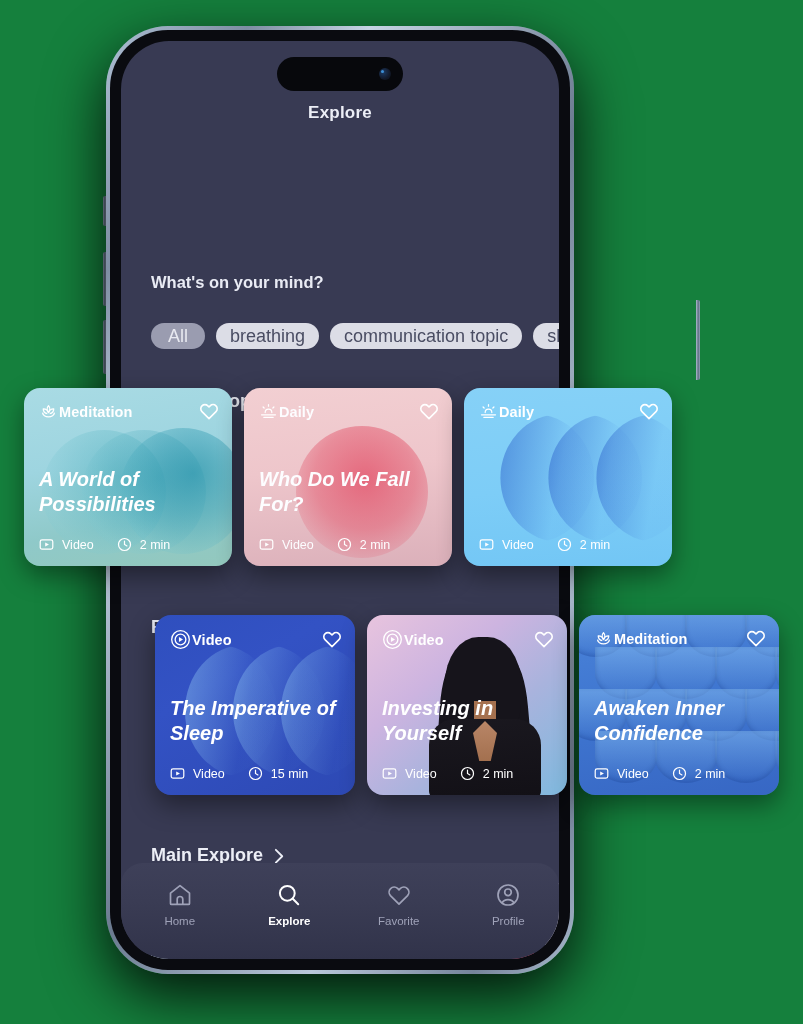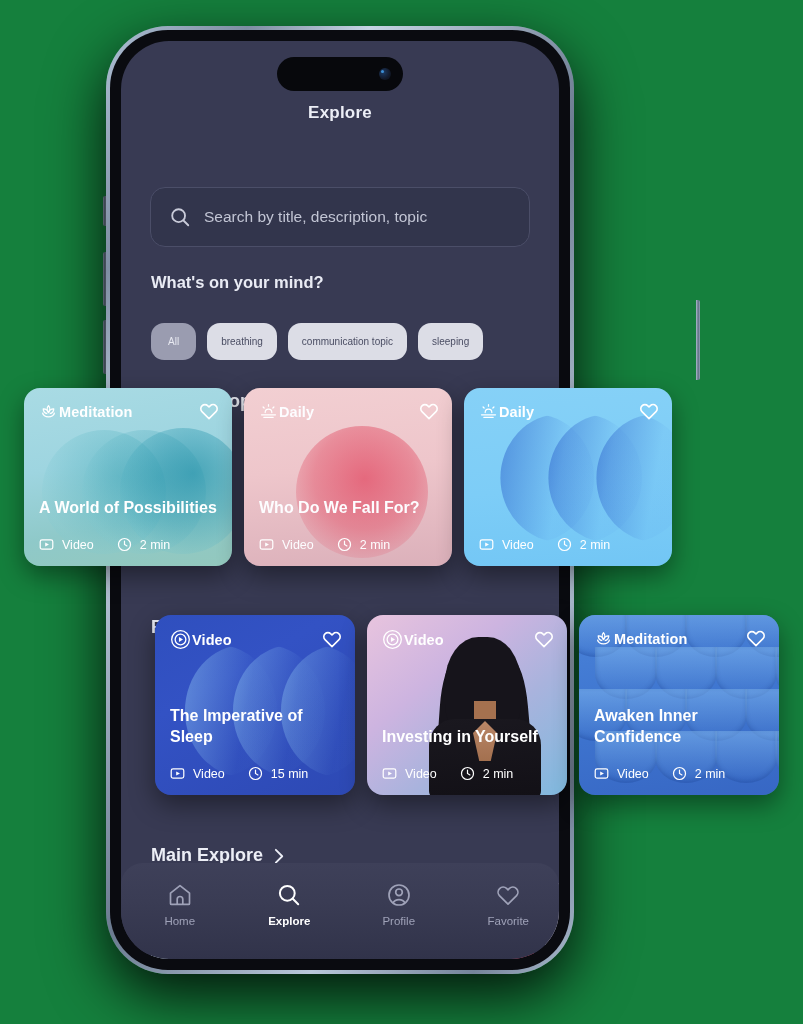--- a/index.html
+++ b/index.html
@@ -140,25 +140,25 @@
 
   
   #chips-row {
     position: absolute;
     left: 30px; top: 282px;
     display: flex;
     gap: 11px;
     white-space: nowrap;
   }
   .chip {
-    height: 37px;
+    height: 26px;
     border-radius: 13px;
     background: #dcdde6;
     color: #4a4d63;
-    font-size: 10px;
+    font-size: 18px;
     display: flex;
     align-items: center;
     padding: 0 14px;
     flex: none;
   }
   .chip.selected {
     background: #9a9cb0;
     color: #e8e9f1;
     padding: 0 17px;
   }
@@ -214,24 +214,25 @@
     font-weight: bold;
     letter-spacing: 0.1px;
     flex: 1;
   }
   .heart-icon { width: 20px; height: 19px; flex: none; }
 
   .card-title {
     position: absolute;
     left: 15px; right: 14px;
     bottom: 48px;
-    font-size: 16px;
+    font-size: 20px;
     font-weight: bold;
     line-height: 1.28;
     z-index: 3;
+    font-style: italic;
   }
 
   .card-meta {
     position: absolute;
     left: 15px; bottom: 14px;
     display: flex;
     align-items: center;
     gap: 8px;
     font-size: 12.5px;
     z-index: 3;
@@ -425,29 +426,20 @@
       <div id="screen">
 
         <div id="dynamic-island">
           <div id="camera-dot"></div>
         </div>
 
         <div id="screen-content">
 
           <div id="app-title">Explore</div>
 
-          <div id="search-box">
-            <span class="search-glyph">
-              <svg viewBox="0 0 24 24" fill="none" stroke="#c9cbd9" stroke-width="2" stroke-linecap="round">
-                <circle cx="10.5" cy="10.5" r="7"></circle>
-                  <line x1="15.8" y1="15.8" x2="21" y2="21"></line>
-              </svg>
-            </span>
-            <input id="search-input" type="text" placeholder="Search by title, description, topic" style="">
-          </div>
 
           <div id="mind-label">What's on your mind?</div>
 
           <div id="chips-row">
             <div class="chip selected">All</div>
             <div class="chip">breathing</div>
             <div class="chip">communication topic</div>
             <div class="chip">sleeping</div>
           </div>
 
@@ -498,35 +490,35 @@
               <span class="nav-glyph">
                 <svg viewBox="0 0 26 26" fill="none" stroke="#ffffff" stroke-width="2" stroke-linecap="round">
                   <circle cx="11.3" cy="11.3" r="7.4"></circle>
                     <line x1="16.8" y1="16.8" x2="22.2" y2="22.2"></line>
                 </svg>
               </span>
               <span class="nav-label">Explore</span>
             </div>
             <div class="nav-item">
               <span class="nav-glyph">
+                <svg viewBox="0 0 26 26" fill="none" stroke="#9fa2b8" stroke-width="1.7" stroke-linejoin="round">
+                  <path d="M13 22.2 4.4 13.6a5.1 5.1 0 0 1 7.2-7.2L13 7.8l1.4-1.4a5.1 5.1 0 0 1 7.2 7.2z"></path>
+                </svg>
+              </span>
+              <span class="nav-label">Favorite</span>
+            </div>
+            <div class="nav-item">
+              <span class="nav-glyph">
                 <svg viewBox="0 0 26 26" fill="none" stroke="#9fa2b8" stroke-width="1.7">
                   <circle cx="13" cy="13" r="10"></circle>
                     <circle cx="13" cy="10.3" r="3.3"></circle>
                   <path d="M6.8 21.2a7.1 7.1 0 0 1 12.4 0"></path>
                 </svg>
               </span>
               <span class="nav-label">Profile</span>
-            </div>
-            <div class="nav-item">
-              <span class="nav-glyph">
-                <svg viewBox="0 0 26 26" fill="none" stroke="#9fa2b8" stroke-width="1.7" stroke-linejoin="round">
-                  <path d="M13 22.2 4.4 13.6a5.1 5.1 0 0 1 7.2-7.2L13 7.8l1.4-1.4a5.1 5.1 0 0 1 7.2 7.2z"></path>
-                </svg>
-              </span>
-              <span class="nav-label">Favorite</span>
             </div>
           </div>
 
         </div>
       </div>
     </div>
   </div>
 
   <div class="card-row" id="row-latest">
 

